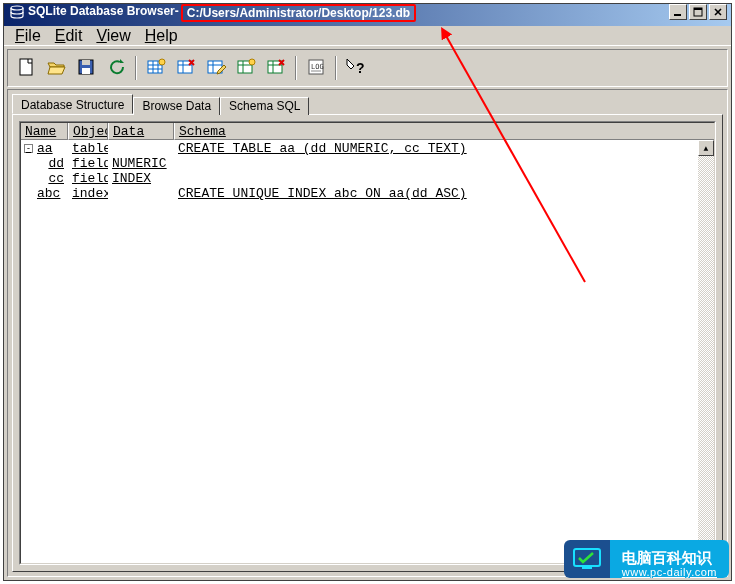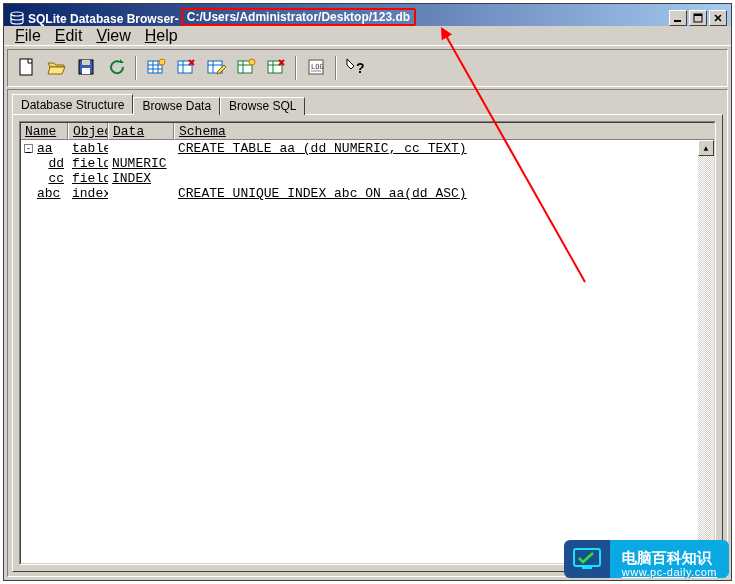--- a/index.html
+++ b/index.html
@@ -15,21 +15,21 @@
   .window {
     position: absolute; left: 3px; top: 3px;
     width: 729px; height: 578px;
     border: 1px solid #404040;
     display: flex; flex-direction: column;
     background: #d4d0c8;
   }
   .titlebar {
     height: 22px;
     background: linear-gradient(to right, #0a246a, #a6caf0);
-    display: flex; align-items: flex-end;
+    display: flex; align-items: flex-start;
     color: #fff;
     font-weight: bold;
     padding: 0 2px;
   }
   .titlebar .app-icon {
     width: 16px; height: 16px; margin: 0 3px;
     display: flex; align-items: center; justify-content: center;
     color: #fff;
   }
   .titlebar .title-text { flex: 0 0 auto; font-size: 12px; font-family: Tahoma, sans-serif; }
@@ -363,21 +363,21 @@
               <text x="11" y="16" font-size="14" font-weight="bold" fill="#000">?</text>
             </svg></span>
         </div>
       </div>
   </div>
 
   <div class="content-area">
     <div class="tabs-row" id="tabs">
         <div class="tab active">Database Structure</div>
         <div class="tab">Browse Data</div>
-        <div class="tab">Browse SQL</div>
+        <div class="tab">Schema SQL</div>
       </div>
     <div class="tab-body">
       <div class="listview">
         <div class="inner-border"></div>
         <div class="lv-header">
           <div class="lv-col c0">Name</div>
           <div class="lv-col c1">Object</div>
           <div class="lv-col c2">Data</div>
           <div class="lv-col c3">Schema</div>
         </div>

